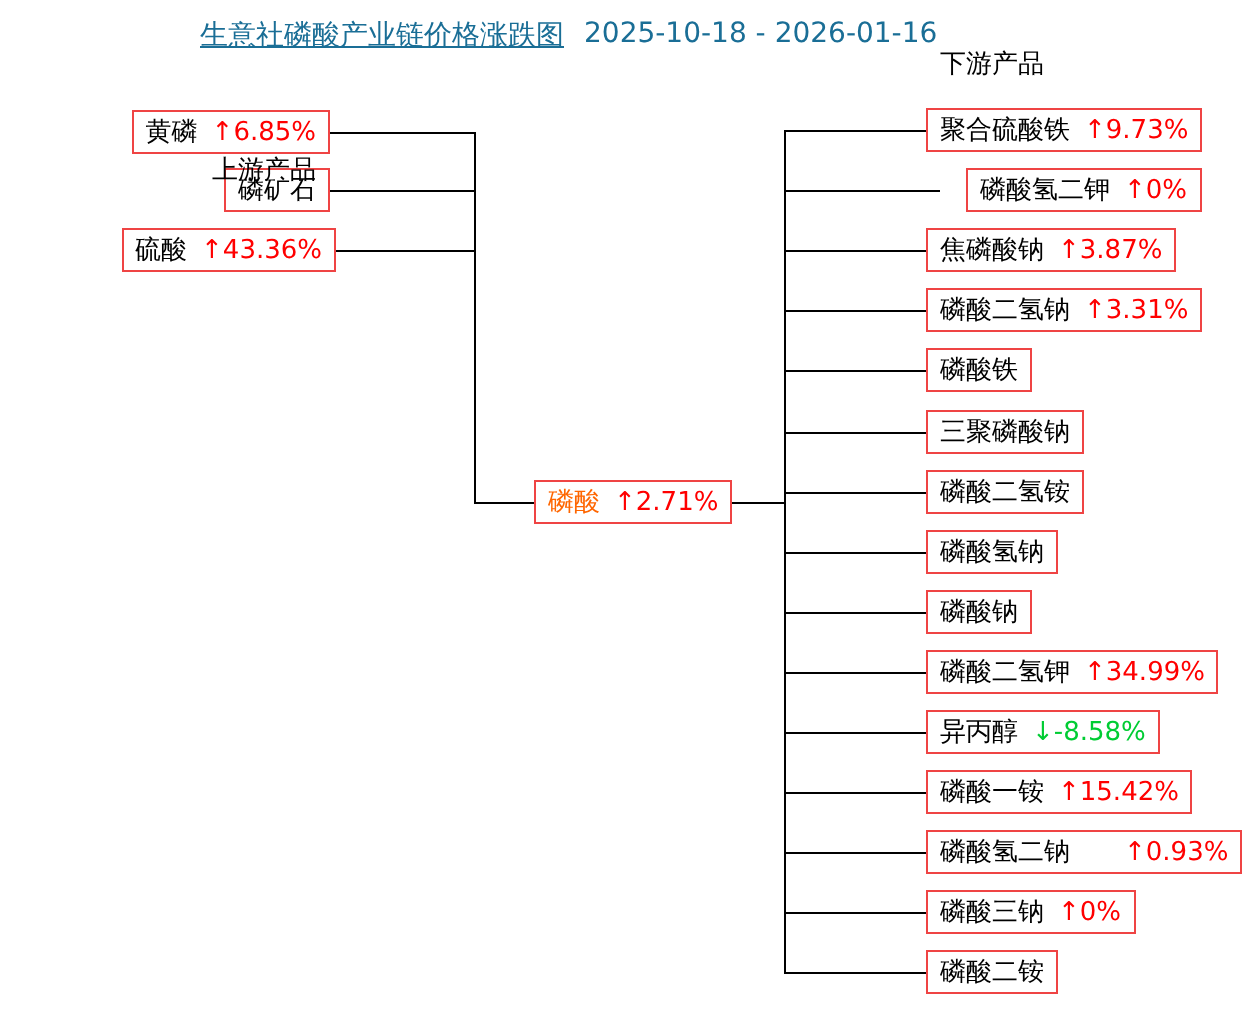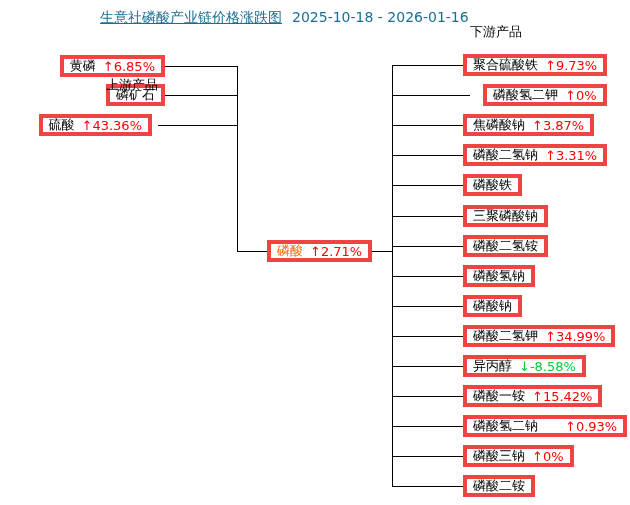--- a/index.html
+++ b/index.html
@@ -4,21 +4,21 @@
 <style>
   html,body{margin:0;padding:0;background:#fff;}
   #canvas{
     position:relative;width:630px;height:505px;background:#ffffff;overflow:hidden;
     font-family:"DejaVu Sans","Liberation Sans",sans-serif;font-size:13px;color:#000;
   }
   .hline{position:absolute;height:1px;background:var(--line,#000);z-index:1;}
   .vline{position:absolute;width:1px;background:var(--line,#000);z-index:1;}
   .pbox{
     position:absolute;display:inline-flex;align-items:center;box-sizing:border-box;
-    height:22px;border:4px solid #ef4444;background:#fff;padding:0 6px;
+    height:22px;border:1px solid #ef4444;background:#fff;padding:0 6px;
     white-space:nowrap;z-index:2;
   }
   .chg{margin-left:7px;}
   .up{color:var(--up,#f00);}
   .down{color:var(--down,#0c3);}
   #title-row{position:absolute;left:100px;top:9px;display:flex;gap:10px;font-size:14px;z-index:3;}
   #chart-title{color:var(--title,#1a6e96);text-decoration:underline;cursor:pointer;}
   #date-range{color:var(--title,#1a6e96);}
   .hdr{position:absolute;font-size:13px;color:#000;z-index:3;}
   #upstream-header{left:106px;top:29px;margin-top:47px;}
@@ -53,21 +53,21 @@
       <div class="hline" style="left: 158px; top: 66px; width: 80px;"></div>
       <div class="pbox" style="top: 55px; right: 465px;">
         <span class="pname">黄磷</span>
         <span class="chg up">↑6.85%</span>
       </div>
       <div class="hline" style="left: 158px; top: 95px; width: 80px;"></div>
       <div class="pbox" style="top: 84px; right: 465px;">
         <span class="pname">磷矿石</span>
       </div>
       <div class="hline" style="left: 158px; top: 125px; width: 80px;"></div>
-      <div class="pbox" style="top: 114px; right: 478px; margin-left: 30px;">
+      <div class="pbox" style="top: 114px; right: 462px; margin-left: 30px;">
         <span class="pname">硫酸</span>
         <span class="chg up">↑43.36%</span>
       </div>
       <div class="hline" style="left: 392px; top: 65px; width: 78px;"></div>
       <div class="pbox" style="top: 54px; left: 463px;">
         <span class="pname">聚合硫酸铁</span>
         <span class="chg up">↑9.73%</span>
       </div>
       <div class="hline" style="left: 392px; top: 95px; width: 78px;"></div>
       <div class="pbox" style="top: 84px; left: 463px; margin-left: 20px;">

